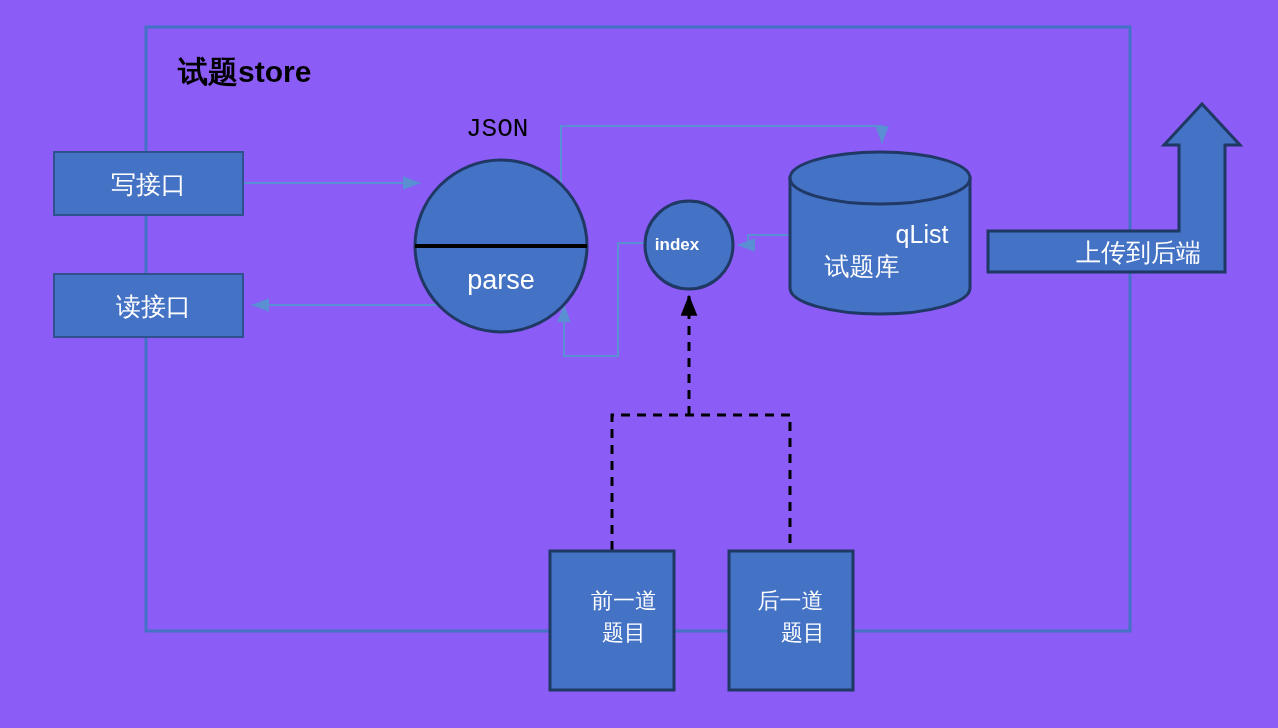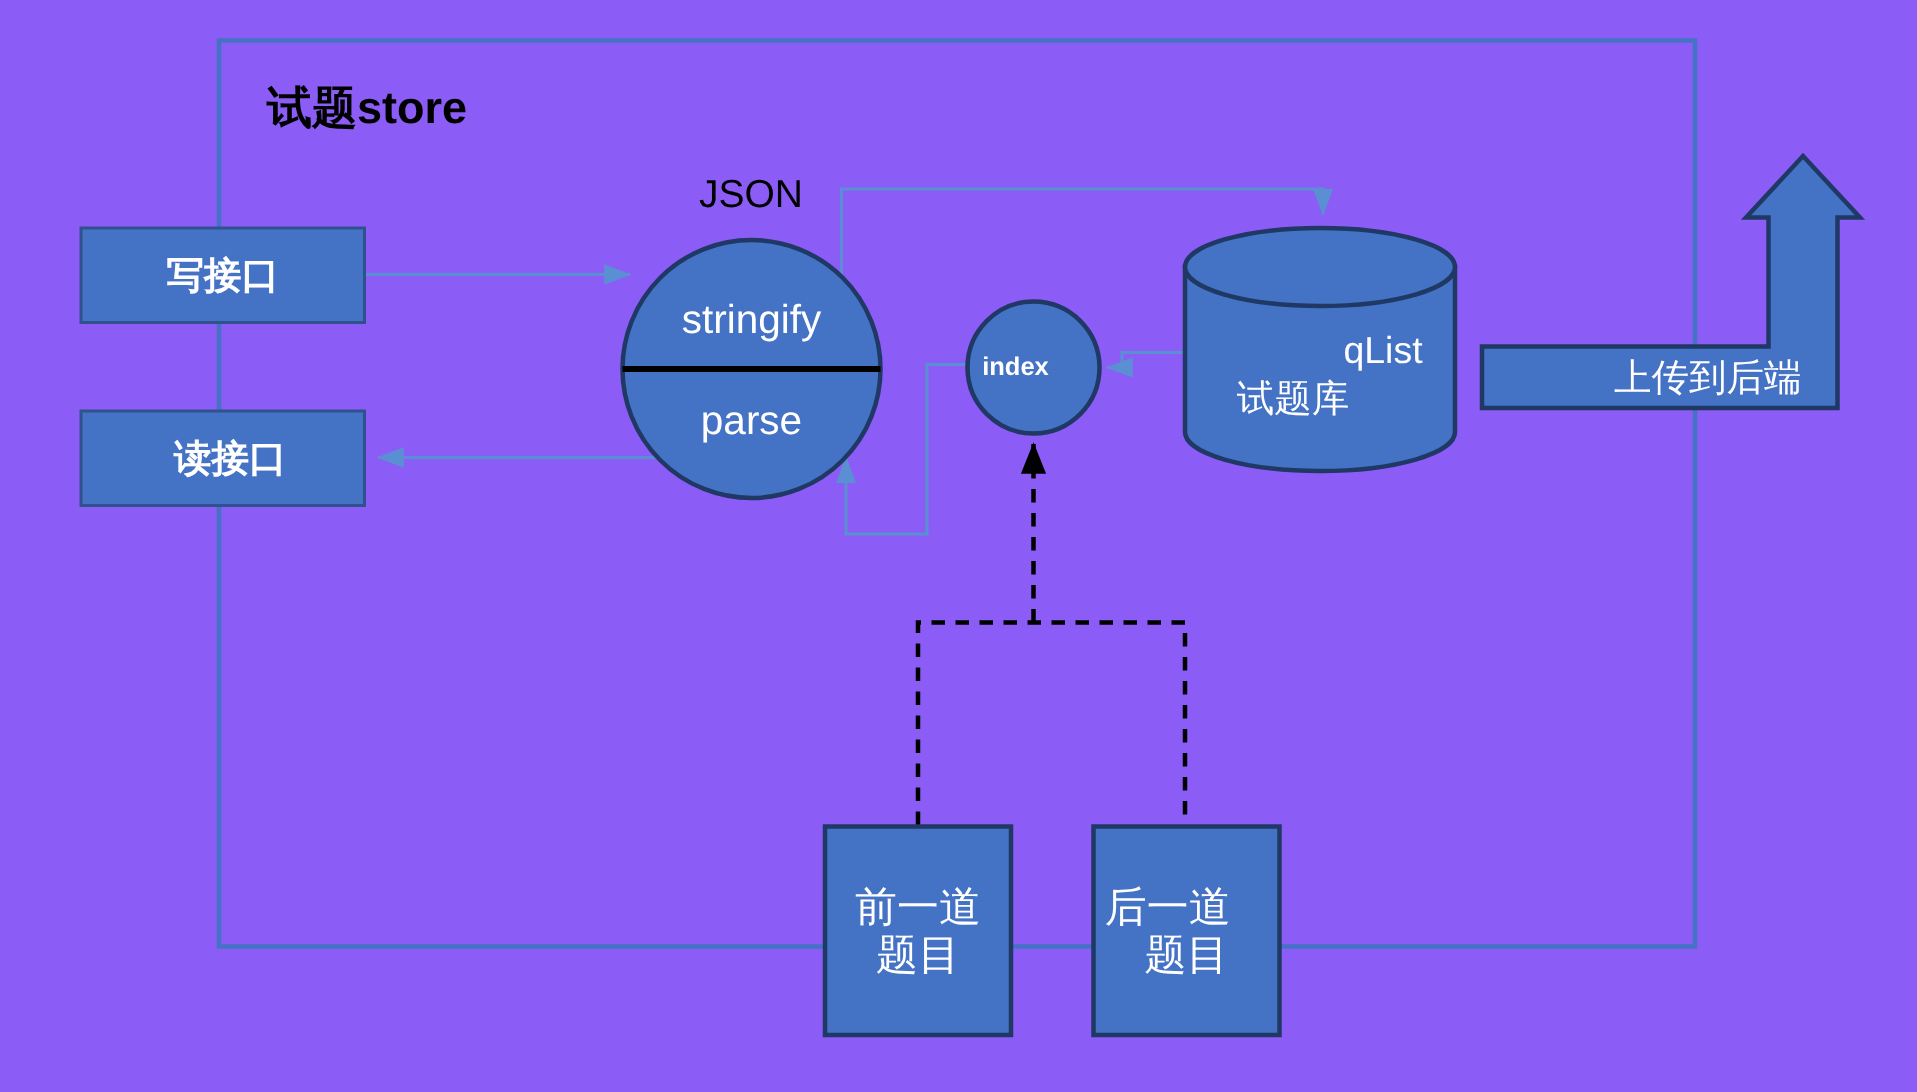--- a/index.html
+++ b/index.html
@@ -42,40 +42,41 @@
     user-select: none;
   }
   #title-text {
     font-size: 30px;
     font-weight: bold;
     letter-spacing: 0px;
   }
   #json-text {
     font-size: 26px;
     font-weight: normal;
+    font-family: Liberation Mono, monospace;
   }
   .box-label {
     font-size: 25px;
-    font-weight: bold;
   }
   .circle-label {
     font-size: 27px;
   }
   .index-label {
     font-size: 17px;
     font-weight: bold;
   }
   .cyl-label {
     font-size: 25px;
   }
   .upload-label {
     font-size: 25px;
   }
   .q-label {
-    font-size: 28px;
+    font-size: 22px;
+    margin-left: 12px;
   }
 </style>
 </head>
 <body>
 
 <div id="canvas">
 
   <svg class="layer" viewBox="0 0 1278 728">
     <defs>
       <marker id="arrowBlue" markerWidth="10" markerHeight="10" refX="8.6" refY="3.4" orient="auto" markerUnits="strokeWidth">
@@ -121,21 +122,20 @@
   </svg>
 
   <div class="lbl-dark" id="title-text" style="left:178px; top:52px;">试题store</div>
 
   <div class="lbl-dark" id="json-text" style="left:466px; top:114px;">JSON</div>
 
   <div class="lbl box-label" style="left:54px; top:170px; width:189px;">写接口</div>
 
   <div class="lbl box-label" style="left:54px; top:292px; width:199px;">读接口</div>
 
-  <div class="lbl circle-label" style="left:415px; top:198px; width:172px;">stringify</div>
 
   <div class="lbl circle-label" style="left:415px; top:265px; width:172px;">parse</div>
 
   <div class="lbl index-label" style="left:645px; top:235px; width:64px;">index</div>
 
   <div class="lbl cyl-label" style="left:832px; top:220px; width:180px;">qList</div>
 
   <div class="lbl cyl-label" style="left:790px; top:252px; width:144px;">试题库</div>
 
   <div class="lbl upload-label" style="left:988px; top:238px; width:237px;margin-left:32px;">上传到后端</div>

